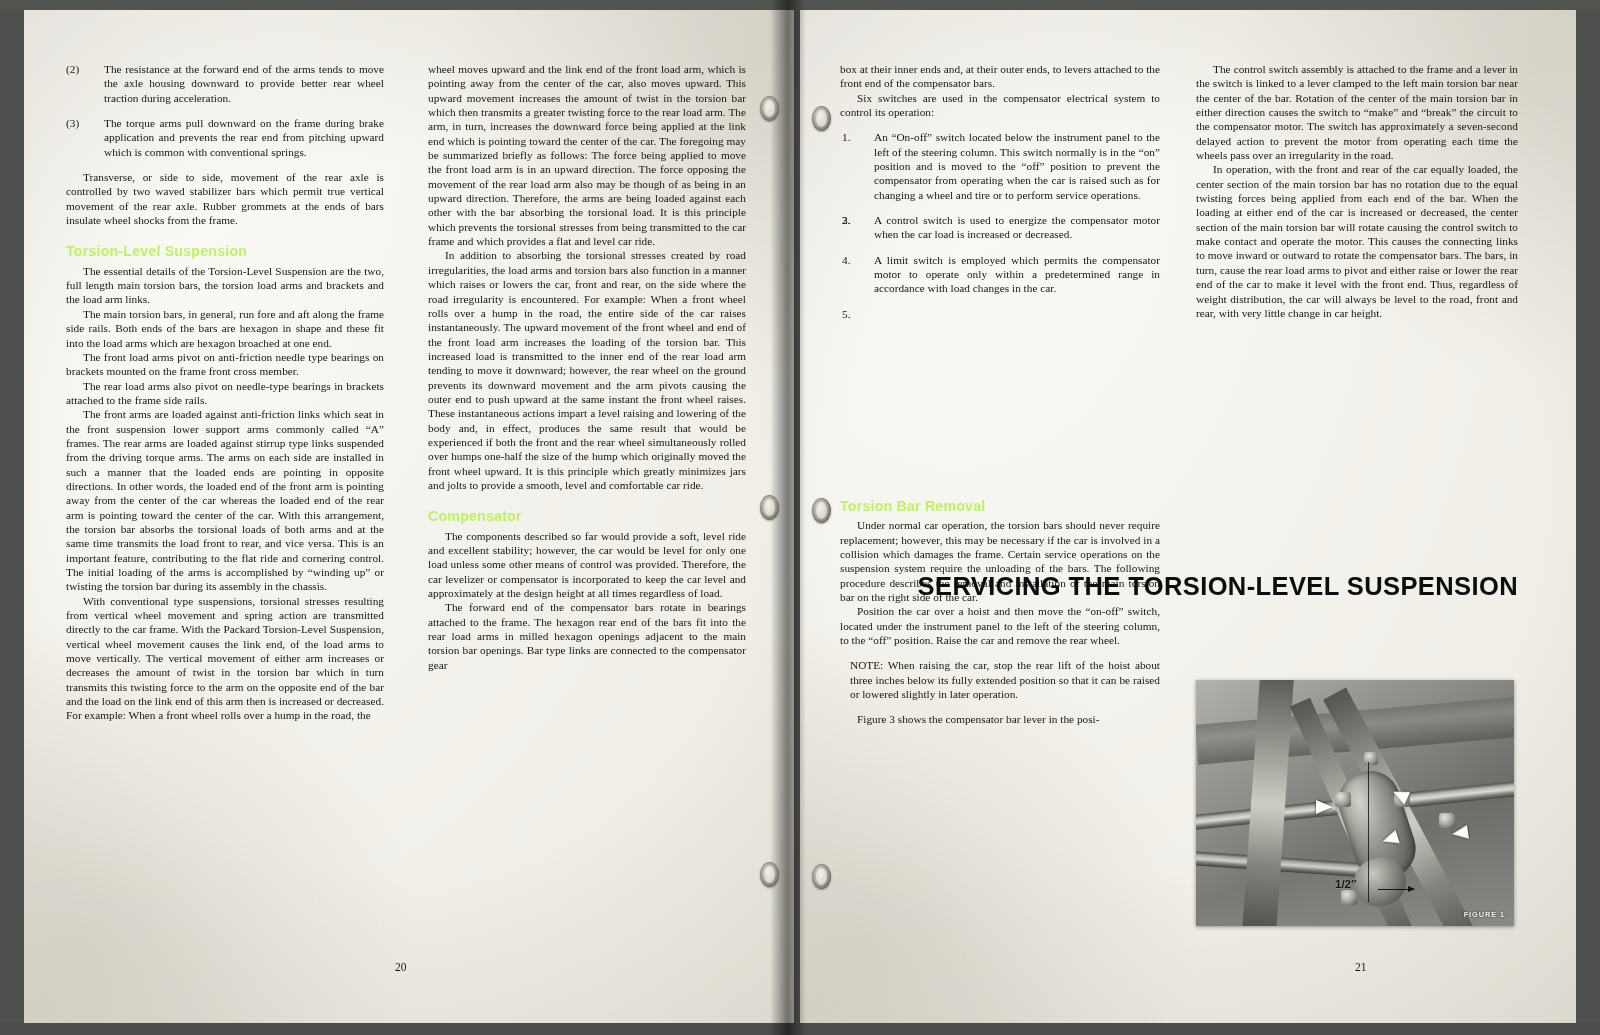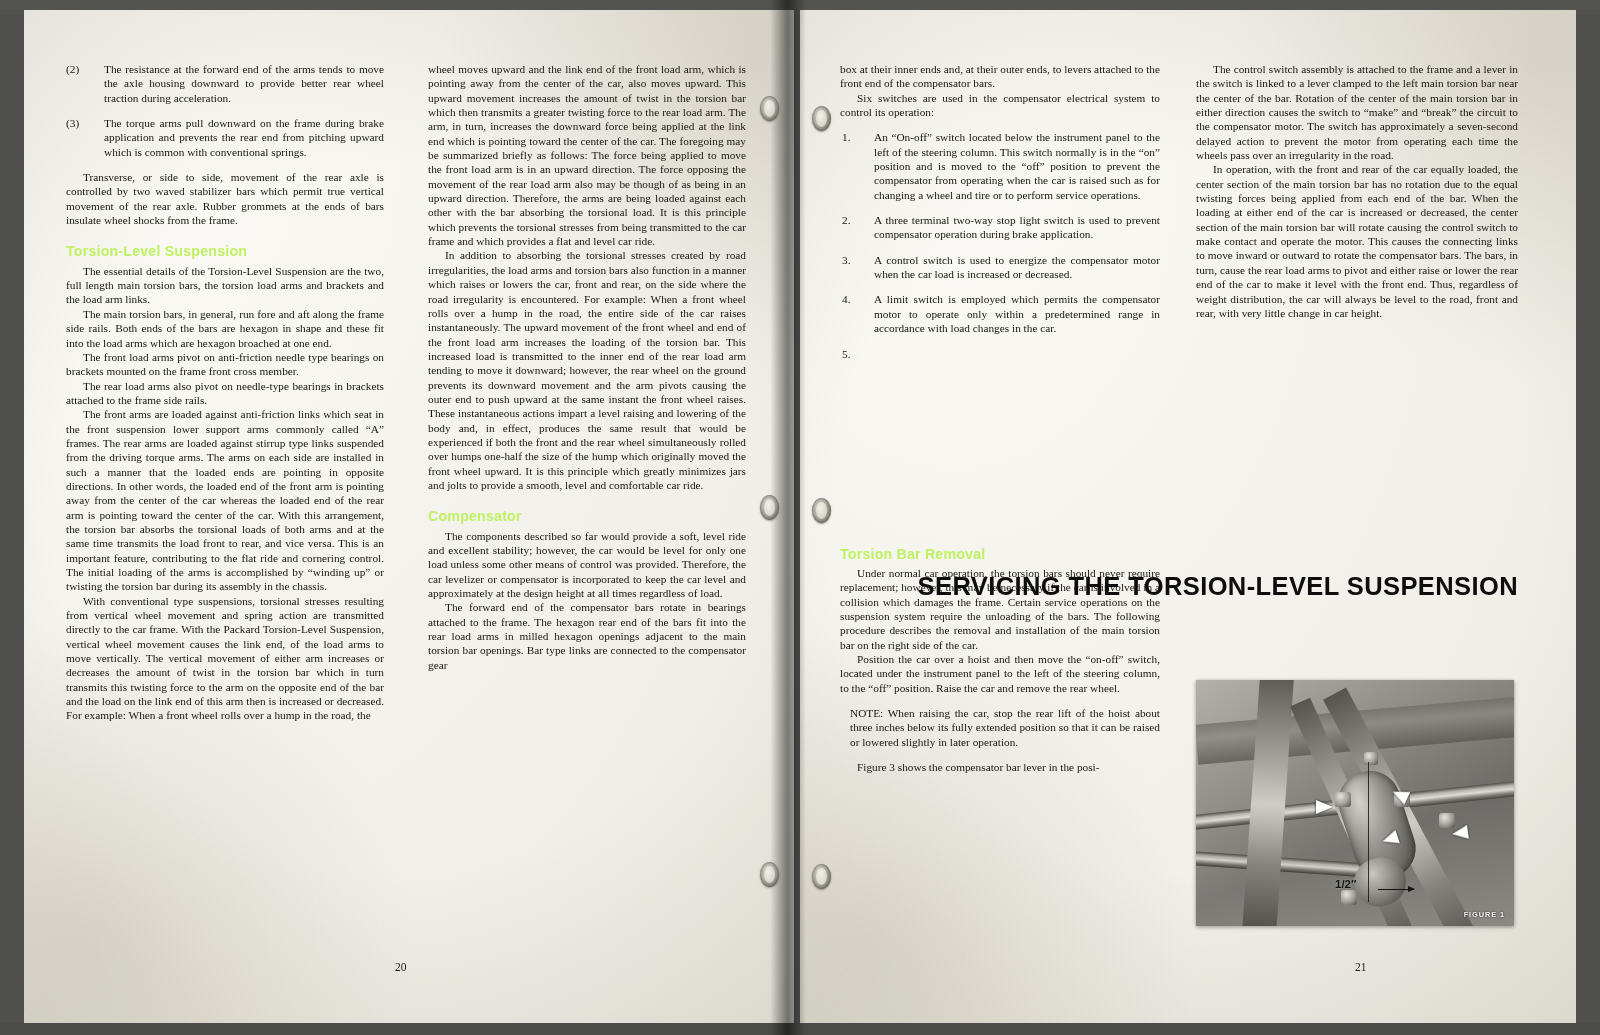--- a/index.html
+++ b/index.html
@@ -269,38 +269,37 @@
   <div class="col c3">
     <p class="noind">box at their inner ends and, at their outer ends, to levers attached to the front end of the compensator bars.</p>
     <p>Six switches are used in the compensator electrical system to control its operation:</p>
     <ul class="numlist" style="margin-top:11px;">
       <li>
         <span class="mk">1.</span>
         <span>An “On-off” switch located below the instrument panel to the left of the steering column. This switch normally is in the “on” position and is moved to the “off” position to prevent the compensator from operating when the car is raised such as for changing a wheel and tire or to perform service operations.</span>
       </li>
       <li>
         <span class="mk">2.</span>
-        <span>A three terminal two-way stop light switch is used to prevent compensator operation during brake application.</span>
       </li>
       <li>
         <span class="mk">3.</span>
         <span>A control switch is used to energize the compensator motor when the car load is increased or decreased.</span>
       </li>
       <li>
         <span class="mk">4.</span>
         <span>A limit switch is employed which permits the compensator motor to operate only within a predetermined range in accordance with load changes in the car.</span>
       </li>
       <li>
         <span class="mk">5.</span>
       </li>
     </ul>
 
     <div style="height:192px;"></div>
 
-    <h2 class="sub" style="margin-top:8px;">Torsion Bar Removal</h2>
+    <h2 class="sub" style="margin-top:0;">Torsion Bar Removal</h2>
     <p>Under normal car operation, the torsion bars should never require replacement; however, this may be necessary if the car is involved in a collision which damages the frame. Certain service operations on the suspension system require the unloading of the bars. The following procedure describes the removal and installation of the main torsion bar on the right side of the car.</p>
     <p>Position the car over a hoist and then move the “on-off” switch, located under the instrument panel to the left of the steering column, to the “off” position. Raise the car and remove the rear wheel.</p>
     <div class="note">
       <p>NOTE: When raising the car, stop the rear lift of the hoist about three inches below its fully extended position so that it can be raised or lowered slightly in later operation.</p>
     </div>
     <p style="margin-top:11px;">Figure 3 shows the compensator bar lever in the posi-</p>
   </div>
 
   <div class="col c4">
     <p>The control switch assembly is attached to the frame and a lever in the switch is linked to a lever clamped to the left main torsion bar near the center of the bar. Rotation of the center of the main torsion bar in either direction causes the switch to “make” and “break” the circuit to the compensator motor. The switch has approximately a seven-second delayed action to prevent the motor from operating each time the wheels pass over an irregularity in the road.</p>

